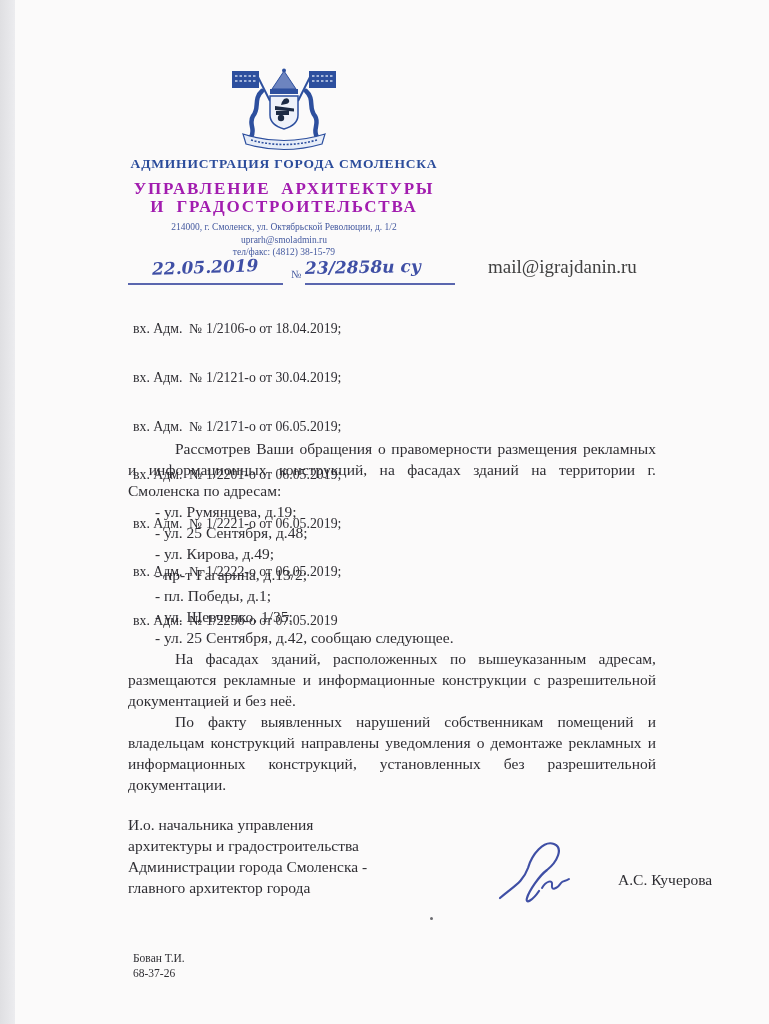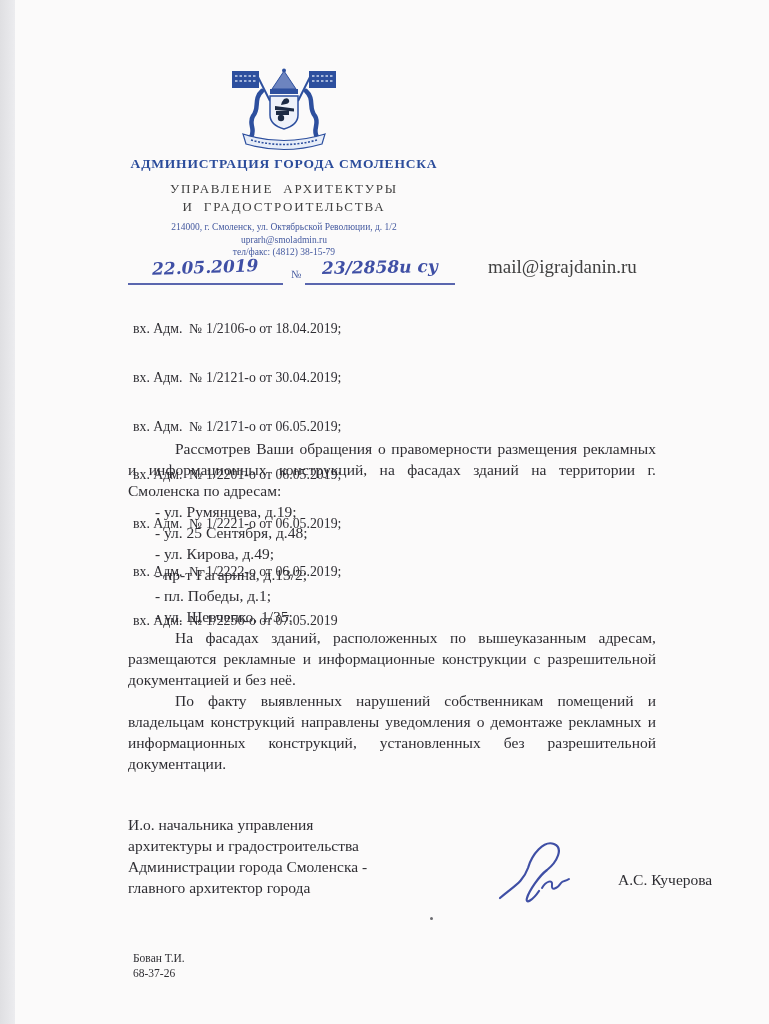--- a/index.html
+++ b/index.html
@@ -9,35 +9,35 @@
     font-family:"Liberation Serif", serif; color:#2f2e33;
   }
   .scan-edge { position:absolute; left:0; top:0; width:15px; height:100%;
     background:linear-gradient(to right,#dfdfe2,#ececef); }
 
   
   .letterhead { position:absolute; left:118px; top:68px; width:332px; text-align:center; }
   .emblem { display:block; margin:0 auto 2px auto; }
   .org-admin { margin-top:4px; font-size:13.5px; font-weight:bold; letter-spacing:0.8px;
     color:#2b4c9b; }
-  .org-dept { font-size:13px; font-weight:normal; letter-spacing:1.8px; word-spacing:5px;
-    color:#404040; line-height:18px; }
+  .org-dept { font-size:17px; font-weight:bold; letter-spacing:1.8px; word-spacing:5px;
+    color:#a21caf; line-height:18px; }
   .org-dept.first { margin-top:8px; }
   .org-contact { margin-top:5px; font-size:9.5px; line-height:12.5px; color:#44599f; }
 
   
   .ref-line { position:absolute; left:128px; top:257px; width:560px; height:34px; }
   .hand { font-family:"DejaVu Serif", serif; font-style:italic; font-weight:bold;
     color:#3f4fa5; font-size:17px; }
   .ref-date { position:absolute; left:0; top:0; width:155px; height:26px;
     border-bottom:2px solid #5a66ae; text-align:center; }
   .ref-date .hand { display:inline-block; transform:rotate(-2deg); }
   .ref-no-sign { position:absolute; left:163px; top:11px; font-size:11px; color:#44599f; }
   .ref-number { position:absolute; left:177px; top:0; width:150px; height:26px;
-    border-bottom:2px solid #5a66ae; text-align:center; }
+    border-bottom:2px solid #5a66ae; }
   .ref-number .hand { display:inline-block; transform:rotate(-1deg); }
   .recipient-email { position:absolute; left:360px; top:-1px; font-size:19px; color:#404040; }
 
   
   .incoming { position:absolute; left:133px; top:289px; font-size:13.8px; line-height:16.2px;
     white-space:pre-wrap; }
 
   
   .body-text { position:absolute; left:128px; top:438px; width:528px;
     font-size:15.5px; line-height:21px; text-align:justify; }
@@ -127,20 +127,21 @@
 
   <div class="body-text">
     <p>Рассмотрев Ваши обращения о правомерности размещения рекламных и информационных конструкций, на фасадах зданий на территории г. Смоленска по адресам:</p>
     <div class="addr-list">
       <div>- ул. Румянцева, д.19;</div>
       <div>- ул. 25 Сентября, д.48;</div>
       <div>- ул. Кирова, д.49;</div>
       <div>- пр-т Гагарина, д.13/2;</div>
       <div>- пл. Победы, д.1;</div>
       <div>- ул. Шевченко, 1/35;</div>
+      <div>- ул. 25 Сентября, д.42, сообщаю следующее.</div>
     </div>
     <p>На фасадах зданий, расположенных по вышеуказанным адресам, размещаются рекламные и информационные конструкции с разрешительной документацией и без неё.</p>
     <p>По факту выявленных нарушений собственникам помещений и владельцам конструкций направлены уведомления о демонтаже рекламных и информационных конструкций, установленных без разрешительной документации.</p>
   </div>
 
   <div class="sig-position">
     <div>И.о. начальника управления</div>
     <div>архитектуры и градостроительства</div>
     <div>Администрации города Смоленска -</div>
     <div>главного архитектор города</div>

